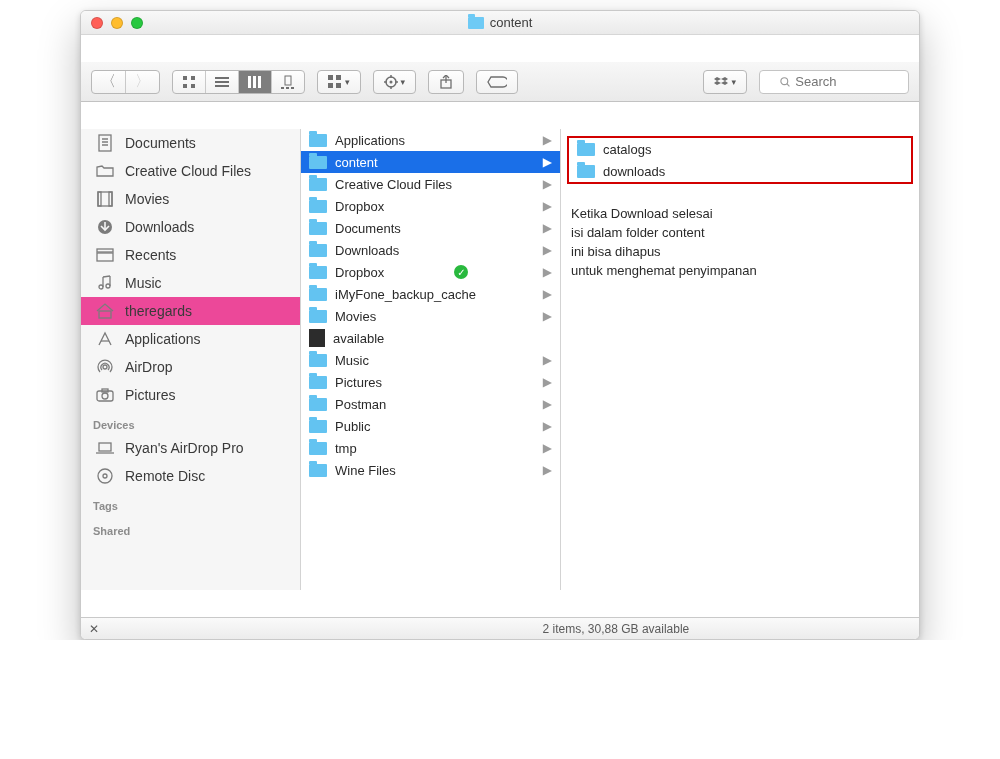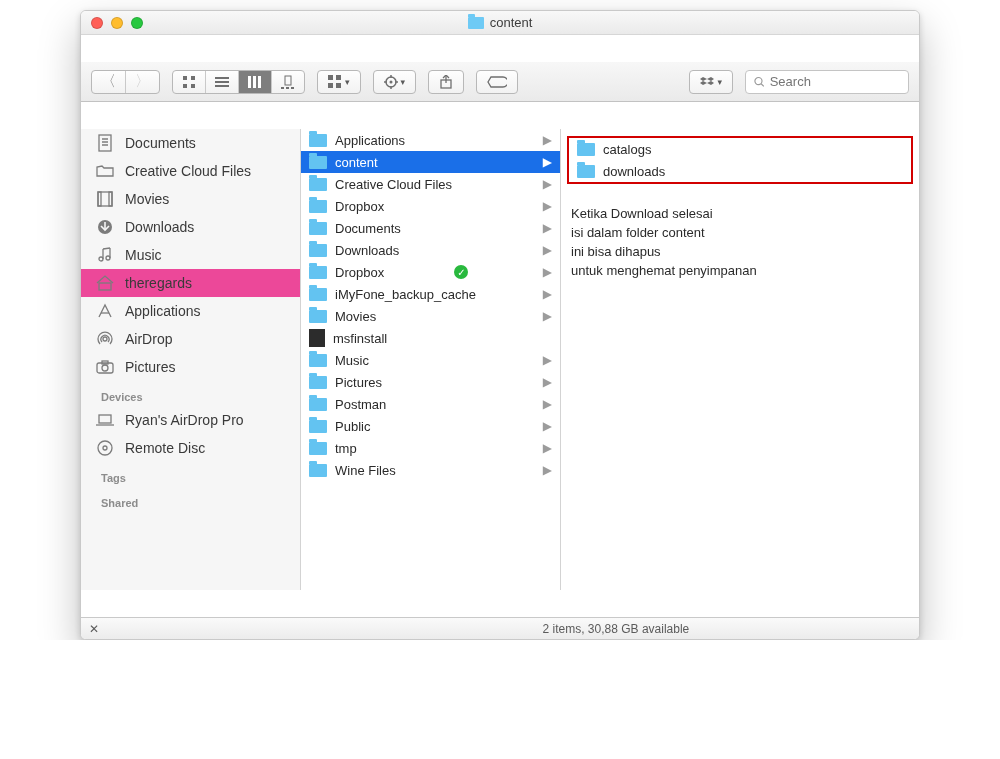--- a/index.html
+++ b/index.html
@@ -36,29 +36,29 @@
   .seg, .btn {
     display:flex;align-items:center;background:linear-gradient(#fefefe,#f2f2f2);
     border:1px solid #b8b8b8;border-radius:4px;height:24px;overflow:hidden;
   }
   .seg>div{border-right:1px solid #c9c9c9;padding:0 9px;display:flex;align-items:center;justify-content:center;height:100%;}
   .seg>div:last-child{border-right:none;}
   .seg>div.active{background:#7e7e7e;color:#fff;}
   .btn{padding:0 10px;justify-content:center;}
   .chev{font-size:15px;color:#8a8a8a;}
   .spacer{flex:1;}
-  .search{display:flex;align-items:center;background:#fff;border:1px solid #c4c4c4;border-radius:4px;height:24px;width:164px;padding:0 8px;color:#9a9a9a;gap:5px;font-size:13px;}
+  .search{display:flex;align-items:center;background:#fff;border:1px solid #c4c4c4;border-radius:4px;height:24px;width:150px;padding:0 20px;color:#9a9a9a;gap:5px;font-size:13px;}
   .search input{border:none;outline:none;width:100%;font-size:13px;color:#333;}
   .ico{width:14px;height:14px;display:inline-block;}
   svg{display:block;}
 
   
   .body{flex:1;display:flex;overflow:hidden;}
   .sidebar{width:220px;background:#f6f6f6;border-right:1px solid #d3d3d3;overflow-y:auto;padding-bottom:8px;}
-  .side-head{font-size:11px;color:#8c8c8c;font-weight:600;padding:10px 20px 3px;}
+  .side-head{font-size:11px;color:#8c8c8c;font-weight:600;padding:10px 12px 3px;}
   .side-item{display:flex;align-items:center;gap:10px;padding:3px 14px;height:28px;font-size:14px;color:#3a3a3a;border-radius:0;}
   .side-item.sel{background:#ec4899;}
   .side-ico{width:20px;display:flex;justify-content:center;align-items:center;color:#7a7a7a;}
 
   .column{flex:0 0 260px;border-right:1px solid #d3d3d3;overflow-y:auto;font-size:13px;}
   .column.last{flex:1;border-right:none;}
   .row{display:flex;align-items:center;gap:8px;height:22px;padding:0 8px;color:#2a2a2a;position:relative;}
   .row .arrow{margin-left:auto;color:#9c9c9c;font-size:12px;}
   .row.sel{background:#1a6fe8;color:#fff;}
   .row.sel .arrow{color:#fff;}
@@ -226,20 +226,29 @@
             <svg width="16" height="16" viewBox="0 0 16 16">
               <circle cx="8" cy="8" r="7" fill="#7c7c7c"></circle>
               <polyline points="4,7 8,11 12,7" stroke="#f6f6f6" stroke-width="1.6" fill="none"></polyline>
               <line x1="8" y1="3" x2="8" y2="11" stroke="#f6f6f6" stroke-width="1.6"></line>
             </svg>
           </span>
           <span>Downloads</span>
         </div>
         <div class="side-item">
           <span class="side-ico">
+            <svg width="18" height="14" viewBox="0 0 18 14">
+              <rect x="1" y="1" width="16" height="3" stroke="#7c7c7c" stroke-width="1.3" fill="none"></rect>
+              <rect x="1" y="5" width="16" height="8" stroke="#7c7c7c" stroke-width="1.3" fill="none"></rect>
+            </svg>
+          </span>
+          <span>Recents</span>
+        </div>
+        <div class="side-item">
+          <span class="side-ico">
             <svg width="14" height="16" viewBox="0 0 14 16">
               <path d="M5 2 v10" stroke="#7c7c7c" stroke-width="1.3" fill="none"></path>
               <path d="M12 1 v10" stroke="#7c7c7c" stroke-width="1.3" fill="none"></path>
               <circle cx="3" cy="12" r="2" stroke="#7c7c7c" stroke-width="1.3" fill="none"></circle>
               <circle cx="10" cy="11" r="2" stroke="#7c7c7c" stroke-width="1.3" fill="none"></circle>
               <line x1="5" y1="2" x2="12" y2="1" stroke="#7c7c7c" stroke-width="1.3" fill="none"></line>
             </svg>
           </span>
           <span>Music</span>
         </div>
@@ -346,21 +355,21 @@
           <span>iMyFone_backup_cache</span>
           <span class="arrow">▶</span>
         </div>
         <div class="row">
           <span class="folder-blue"></span>
           <span>Movies</span>
           <span class="arrow">▶</span>
         </div>
         <div class="row">
           <span class="file-dark"></span>
-          <span>msfinstall</span>
+          <span>available</span>
         </div>
         <div class="row">
           <span class="folder-blue"></span>
           <span>Music</span>
           <span class="arrow">▶</span>
         </div>
         <div class="row">
           <span class="folder-blue"></span>
           <span>Pictures</span>
           <span class="arrow">▶</span>

